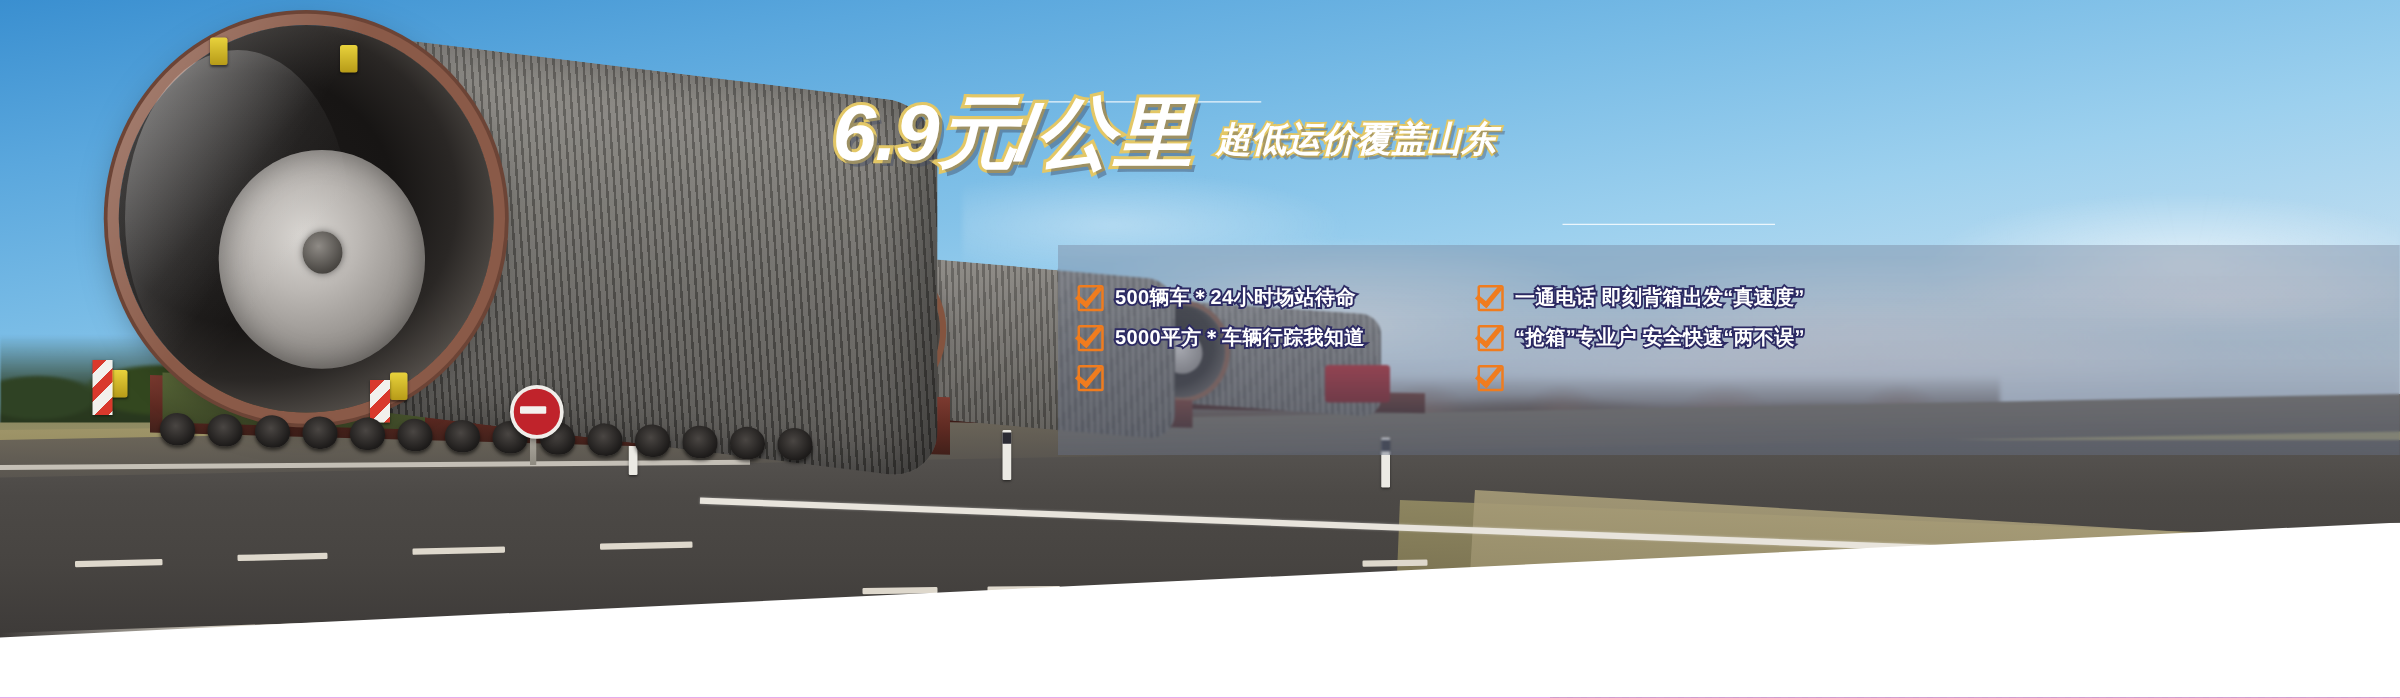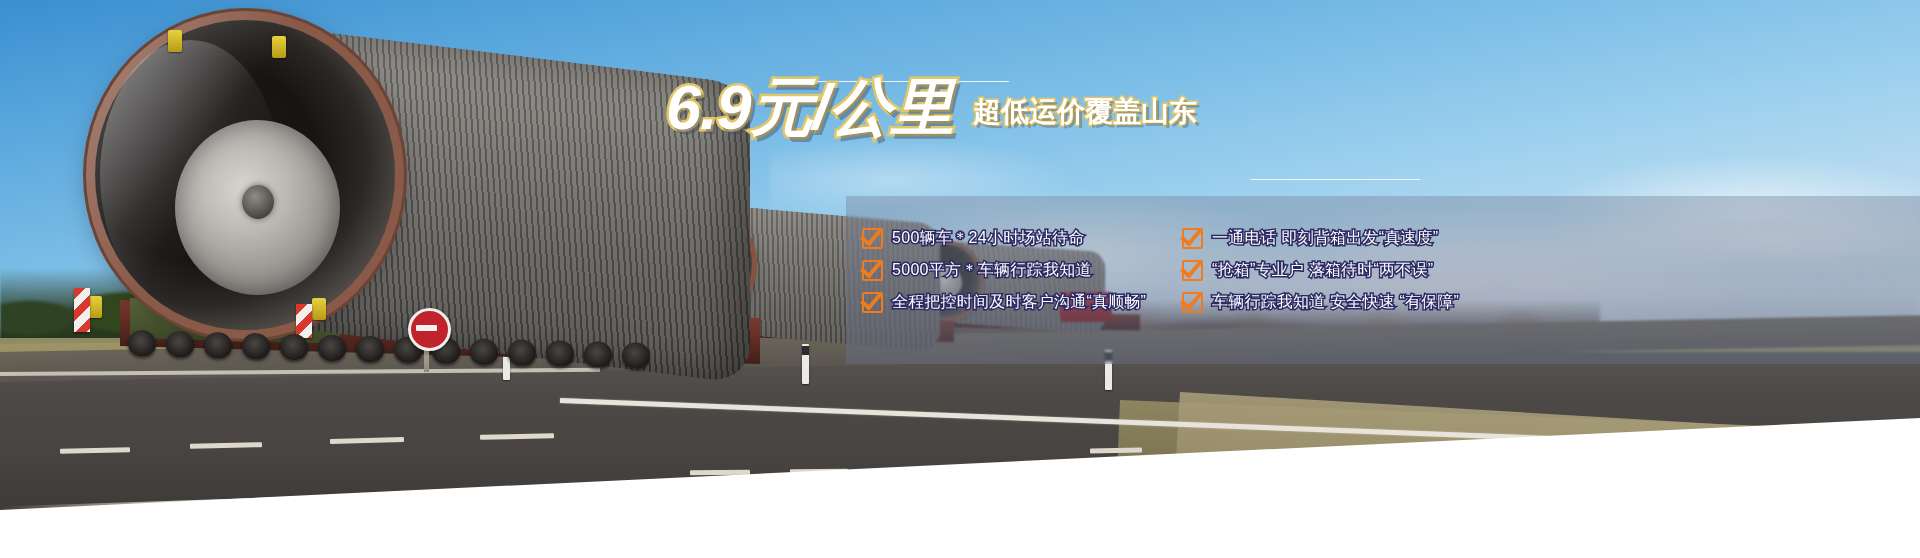--- a/index.html
+++ b/index.html
@@ -317,21 +317,21 @@
   .price{
     font-size:63px;line-height:.95;font-weight:bold;font-style:italic;
     color:#ffffff;
     letter-spacing:-1px;
     -webkit-text-stroke:5px #e3c766;
     paint-order:stroke fill;
     text-shadow:4px 5px 0 rgba(60,70,95,.42);
     white-space:nowrap;
   }
   .price-sub{
-    font-size:28px;font-weight:bold;
+    font-size:28px;font-weight:bold;font-style:italic;
     color:#ffffff;
     -webkit-text-stroke:3px #e3c766;
     paint-order:stroke fill;
     text-shadow:3px 3px 0 rgba(60,70,95,.35);
     white-space:nowrap;
     padding-bottom:7px;
     text-align:center;
   }
   .hairline{
     position:absolute;left:771px;top:81px;width:238px;height:1px;
@@ -363,21 +363,21 @@
   .chk{
     position:relative;flex:0 0 auto;width:17px;height:17px;
     border:2px solid #f07c1e;border-radius:2px;
   }
   .chk::after{
     content:"";position:absolute;left:1px;top:-5px;
     width:8px;height:16px;border:solid #f07c1e;
     border-width:0 4px 4px 0;transform:rotate(40deg);
   }
   .ftext{
-    font-size:16px;font-weight:normal;color:#ffffff;
+    font-size:16px;font-weight:bold;color:#ffffff;
     -webkit-text-stroke:3px #2c2a63;
     paint-order:stroke fill;
     letter-spacing:.3px;
   }
   .col-right .ftext{letter-spacing:.2px;}
 </style>
 </head>
 <body>
 
 <div id="banner">
@@ -490,29 +490,27 @@
       <span class="chk"></span>
       <span class="ftext">一通电话 即刻背箱出发“真速度”</span>
     </div>
 
     <div class="feature col-left">
       <span class="chk"></span>
       <span class="ftext">5000平方＊车辆行踪我知道</span>
     </div>
     <div class="feature col-right">
       <span class="chk"></span>
-      <span class="ftext">“抢箱”专业户 落箱待时“两不误”</span>
+      <span class="ftext">“抢箱”专业户 安全快速“两不误”</span>
     </div>
 
     <div class="feature col-right">
       <span class="chk"></span>
-      <span class="ftext">全程把控时间及时客户沟通“真顺畅”</span>
     </div>
 
     <div class="feature col-right">
       <span class="chk"></span>
-      <span class="ftext">车辆行踪我知道 安全快速 “有保障”</span>
     </div>
 
   </div>
 
   <div class="bottom-cut"></div>
 </div>
 
 </body></html>

